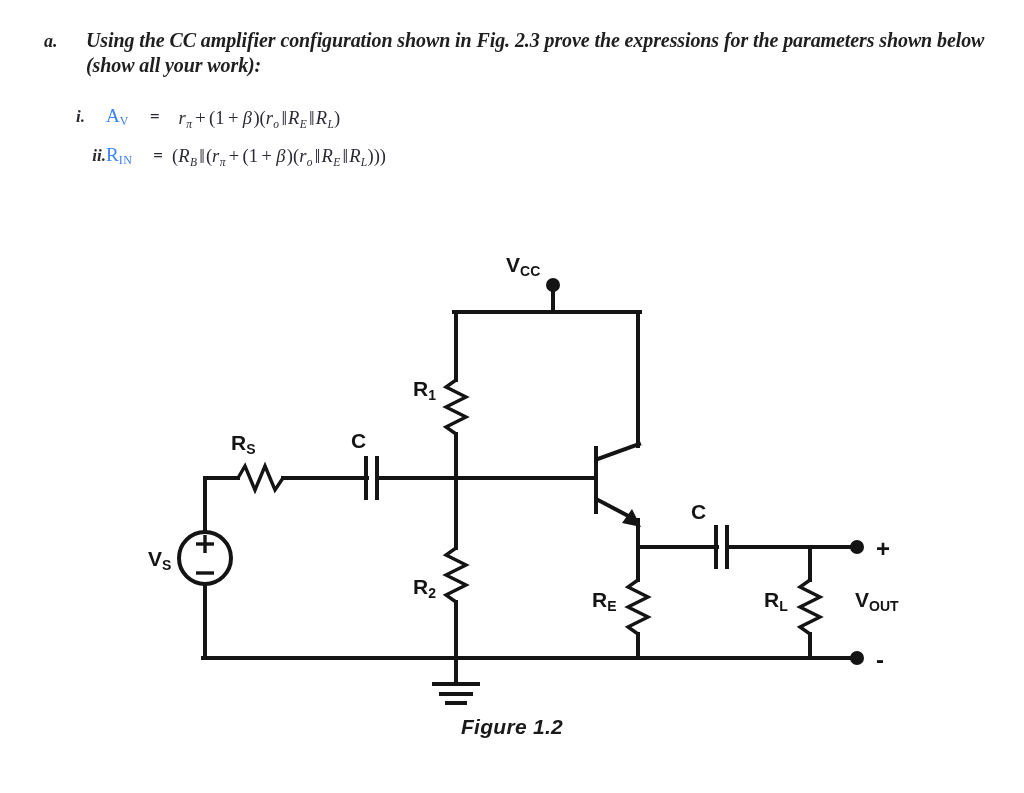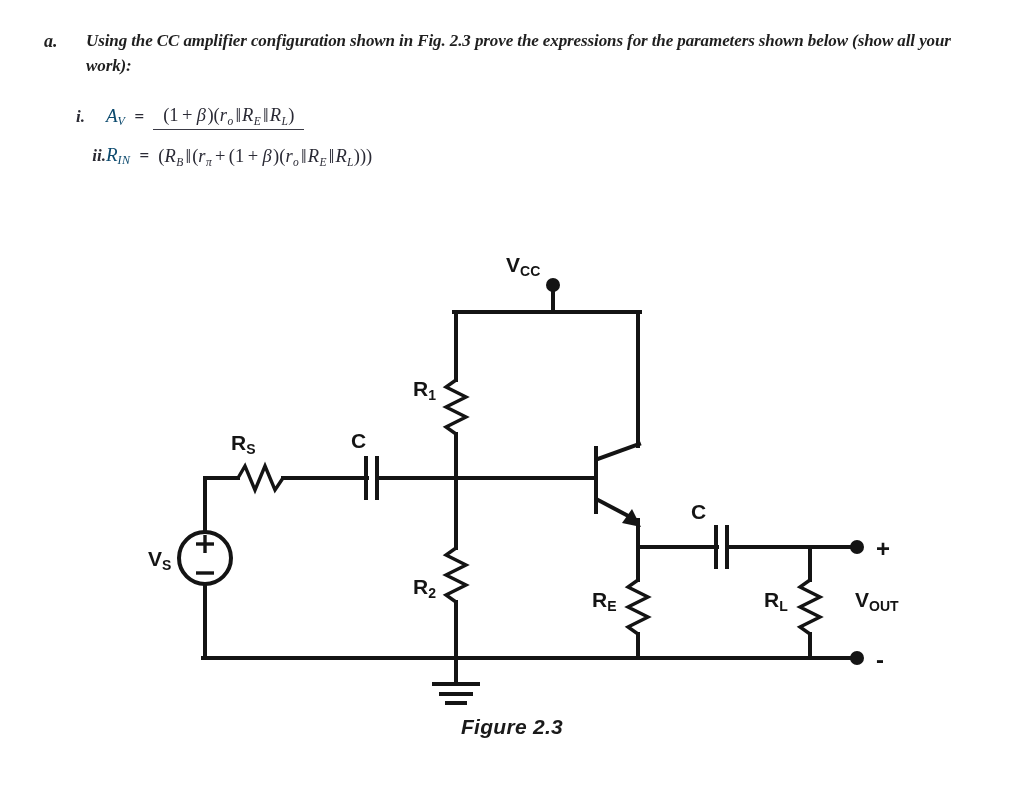--- a/index.html
+++ b/index.html
@@ -33,21 +33,21 @@
     font-style: italic;
     font-weight: bold;
     font-size: 18px;
     line-height: 26px;
     color: #1f1f1f;
   }
   .q-text {
     flex: 1 1 auto;
     font-style: italic;
     font-weight: bold;
-    font-size: 17px;
+    font-size: 20px;
     line-height: 25px;
     letter-spacing: -0.1px;
     color: #1f1f1f;
   }
 
   
   #formula-list {
     position: absolute;
     left: 76px;
     top: 104px;
@@ -60,25 +60,24 @@
   }
   .formula-marker {
     width: 30px;
     flex: 0 0 30px;
     font-style: italic;
     font-weight: bold;
     font-size: 17px;
     color: #2a2a33;
   }
   .formula-lhs {
-    font-style: italic;
     font-size: 19px;
-    color: #0c4a6e;
+    color: #3b82f6;
     white-space: nowrap;
-    margin-right: 4px;
+    margin-right: 16px;
   }
   .formula-lhs .sub {
     font-size: 12px;
     vertical-align: -3px;
     letter-spacing: 0.5px;
   }
   .formula-eq {
     font-size: 17px;
     margin: 0 9px 0 5px;
     color: #2a2a35;
@@ -211,21 +210,21 @@
 
 <div id="formula-list">
 
   <div class="formula-row">
     <div class="formula-marker">i.</div>
     <div class="formula-lhs">
       <span>A</span><span class="sub">V</span>
     </div>
     <div class="formula-eq">=</div>
     <div class="frac">
-      <span class="num expr"><span class="par">(</span><span class="num-lit">1</span><span class="op">+</span><span class="beta">β</span><span class="par">)(</span>r<span class="sub">o</span><span class="bars">‖</span>R<span class="sub">E</span><span class="bars">‖</span>R<span class="sub">L</span><span class="par">)</span></span>
+      <span class="den expr">r<span class="sub">π</span><span class="op">+</span><span class="par">(</span><span class="num-lit">1</span><span class="op">+</span><span class="beta">β</span><span class="par">)(</span>r<span class="sub">o</span><span class="bars">‖</span>R<span class="sub">E</span><span class="bars">‖</span>R<span class="sub">L</span><span class="par">)</span></span>
     </div>
   </div>
 
   <div class="formula-row" style="margin-top:14px;text-align:right;">
     <div class="formula-marker">ii.</div>
     <div class="formula-lhs">
       <span>R</span><span class="sub">IN</span>
     </div>
     <div class="formula-eq">=</div>
     <div class="expr"><span class="par">(</span>R<span class="sub">B</span><span class="bars">‖</span><span class="par">(</span>r<span class="sub">π</span><span class="op">+</span><span class="par">(</span><span class="num-lit">1</span><span class="op">+</span><span class="beta">β</span><span class="par">)(</span>r<span class="sub">o</span><span class="bars">‖</span>R<span class="sub">E</span><span class="bars">‖</span>R<span class="sub">L</span><span class="par">)))</span></div>
@@ -323,13 +322,13 @@
     <line class="wire" x1="203" y1="426" x2="857" y2="426"></line>
 
     <line class="wire" x1="456" y1="426" x2="456" y2="452"></line>
     <line class="wire" x1="434" y1="452" x2="478" y2="452" stroke-width="5"></line>
     <line class="wire" x1="441" y1="462" x2="471" y2="462" stroke-width="5"></line>
     <line class="wire" x1="447" y1="471" x2="465" y2="471" stroke-width="5"></line>
 
   </svg>
 </div>
 
-<div id="figure-caption">Figure 2.3</div>
+<div id="figure-caption">Figure 1.2</div>
 
 </body></html>

